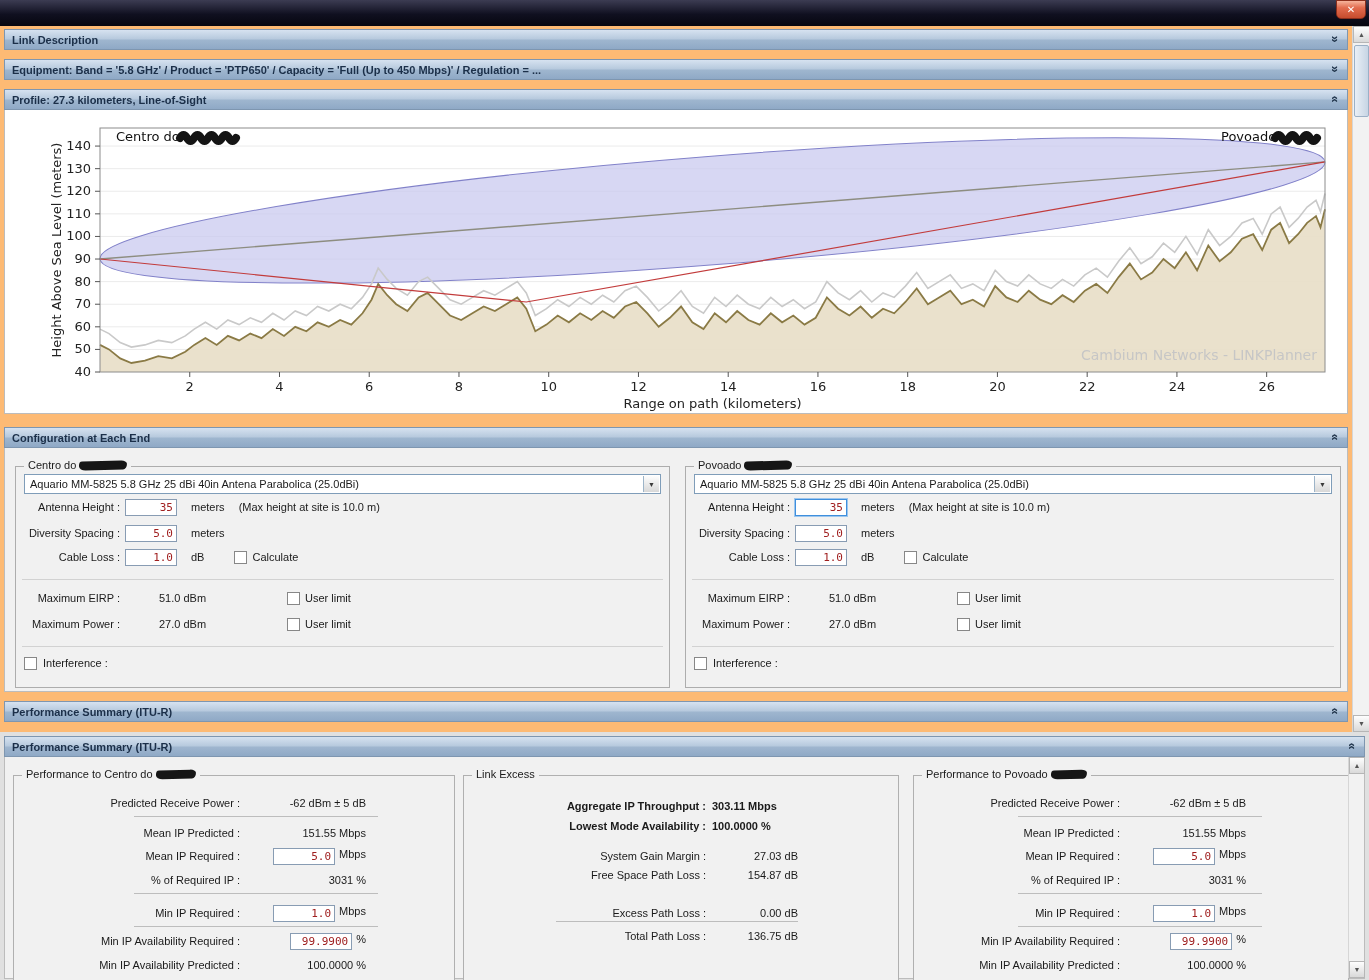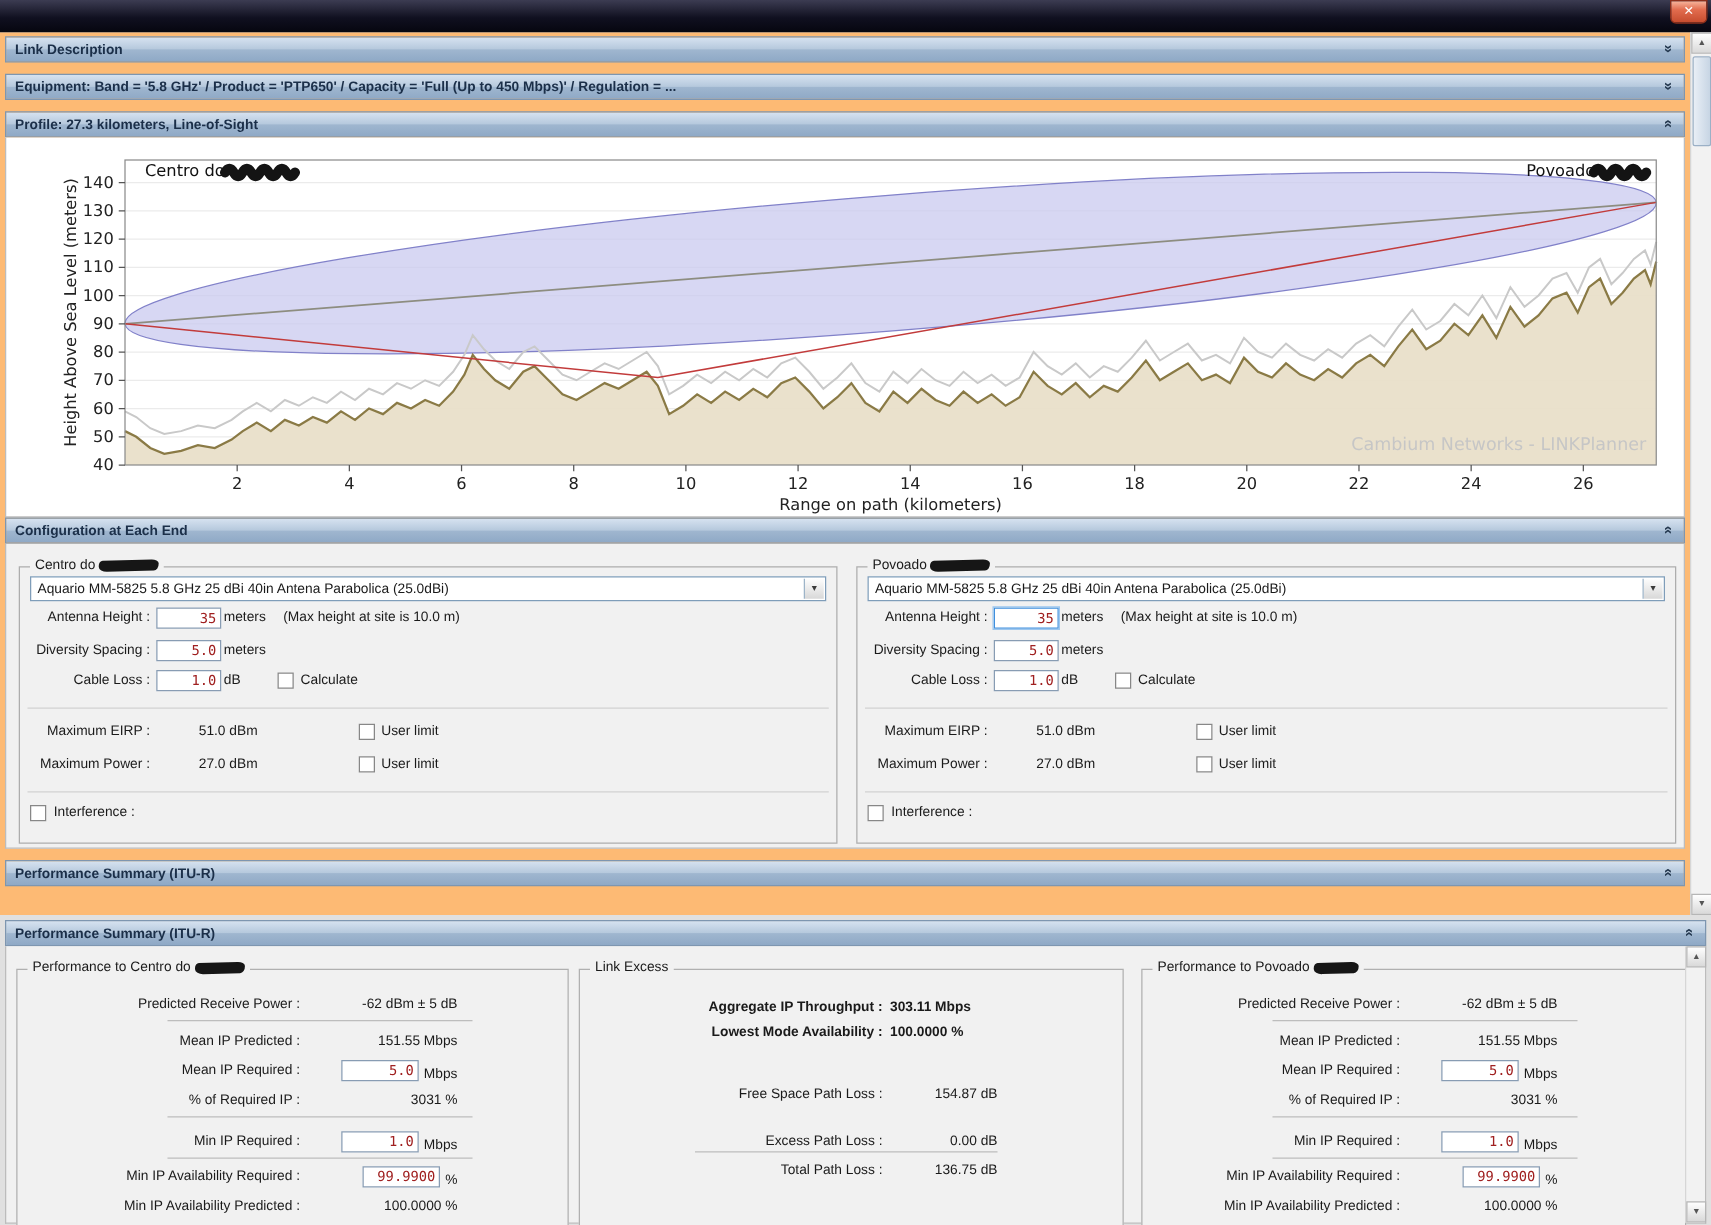--- a/index.html
+++ b/index.html
@@ -51,36 +51,36 @@
   .combo-btn { position:absolute; right:1px; top:1px; bottom:1px; width:16px;
     border-left:1px solid #9db4c8; background:linear-gradient(180deg,#fdfdfd,#d8d8d8);
     display:flex; align-items:center; justify-content:center; font-size:7px; color:#3a3a3a; }
   .crow { position:absolute; left:8px; right:8px; height:20px;
     display:flex; align-items:center; }
   .clabel { width:96px; text-align:right; margin-right:5px; }
   .numin { width:52px; height:17px; border:1px solid #889cb3; background:#fff;
     font-family:"DejaVu Sans Mono","Liberation Mono",monospace; font-size:11px;
     color:#a02020; text-align:right; padding:0 3px; }
   .numin.focused { border:1px solid #3f8fdd; outline:1px solid #9cc6ee; }
-  .unit { margin-left:2px; }
+  .unit { margin-left:14px; }
   .note { margin-left:14px; }
   .cb { width:13px; height:13px; border:1px solid #878787; background:#fff;
     display:inline-block; flex:none; }
   .cvalue { margin-left:34px; width:80px; }
   .csep { position:absolute; left:6px; right:6px; height:1px; background:#d2d2d2; }
   
   .dock { position:absolute; top:736px; left:0; width:1369px; height:244px; }
   .dock-body { margin:0 4px; height:222px; background:#f1f1f1;
     border:1px solid #bcbcbc; border-top:none; position:relative; }
   .pg { position:absolute; top:6px; height:212px; border:1px solid #b0b0b0; background:#f1f1f1;margin-top:12px; }
   .prow { position:absolute; left:0; right:10px; height:20px;
     display:flex; align-items:center; }
   .plabel { width:232px; text-align:right; padding-right:6px; flex:none; }
   .pg.right .plabel { width:212px; }
-  .pvwrap { width:120px; display:flex; justify-content:flex-end; align-items:flex-end; gap:4px; flex:none; }
+  .pvwrap { width:120px; display:flex; justify-content:flex-end; align-items:flex-start; gap:4px; flex:none; }
   .pin { width:62px; }
   .psep { position:absolute; height:1px; background:#bdbdbd; left:120px; width:244px; }
   .pg.right .psep { left:104px; }
   .lsrow { position:absolute; left:0; right:10px; height:19px; display:flex; align-items:center; }
   .lslabel { width:248px; text-align:right; padding-right:6px; flex:none; }
   .lsval { width:86px; text-align:right; flex:none; }
   .bold { font-weight:bold; }
   .lssep { position:absolute; height:1px; background:#bdbdbd; left:92px; width:242px; }
   .dock-sb { position:absolute; right:0; top:0; width:16px; bottom:0;
     background:#f2f2f2; border-left:1px solid #d6d6d6; }
@@ -180,21 +180,21 @@
         <text x="707.5" y="298" text-anchor="middle" font-size="13" fill="#222">Range on path (kilometers)</text>
         <text text-anchor="middle" font-size="13" fill="#222" transform="translate(56 140) rotate(-90)">Height Above Sea Level (meters)</text>
         <text x="111" y="31" font-size="13" fill="#111">Centro do</text>
         <text x="1216" y="31" font-size="13" fill="#111">Povoado</text>
         <path d="M175 28 q3.5 -6 7 0 q3.5 6 7 0 q3.5 -6 7 0 q3.5 6 7 0 q3.5 -6 7 0 q3.5 6 7 0 q3.5 -6 7 0 q3.5 6 7 0" fill="none" stroke="#141414" stroke-width="8" stroke-linecap="round"></path>
         <path d="M1270 28 q3.5 -6 7 0 q3.5 6 7 0 q3.5 -6 7 0 q3.5 6 7 0 q3.5 -6 7 0 q3.5 6 7 0" fill="none" stroke="#141414" stroke-width="8" stroke-linecap="round"></path>
         <text x="1312" y="250" text-anchor="end" font-size="14" fill="#c6c6c6">Cambium Networks - LINKPlanner</text>
       </svg>
   </div>
 
-  <div class="phdr" style="">
+  <div class="phdr" style="margin-top:13px">
     <span>Configuration at Each End</span>
     <span class="chev">«</span>
   </div>
 
   <div class="panel-body config-body">
 
     <div class="cfg-group" style="left:10px;width:655px">
       <div class="group-title">
         <span>Centro do</span>
         <span class="scrib"></span>
@@ -369,20 +369,24 @@
         <span>Link Excess</span>
       </div>
       <div class="lsrow" style="top:20px">
         <span class="lslabel bold">Aggregate IP Throughput :</span>
         <span class="bold">303.11 Mbps</span>
       </div>
       <div class="lsrow" style="top:40px">
         <span class="lslabel bold">Lowest Mode Availability :</span>
         <span class="bold">100.0000 %</span>
       </div>
+      <div class="lsrow" style="top:70px">
+        <span class="lslabel">System Gain Margin :</span>
+        <span class="lsval">27.03 dB</span>
+      </div>
       <div class="lsrow" style="top:89px">
         <span class="lslabel">Free Space Path Loss :</span>
         <span class="lsval">154.87 dB</span>
       </div>
       <div class="lsrow" style="top:127px">
         <span class="lslabel">Excess Path Loss :</span>
         <span class="lsval">0.00 dB</span>
       </div>
       <div class="lssep" style="top:145px"></div>
       <div class="lsrow" style="top:150px">

